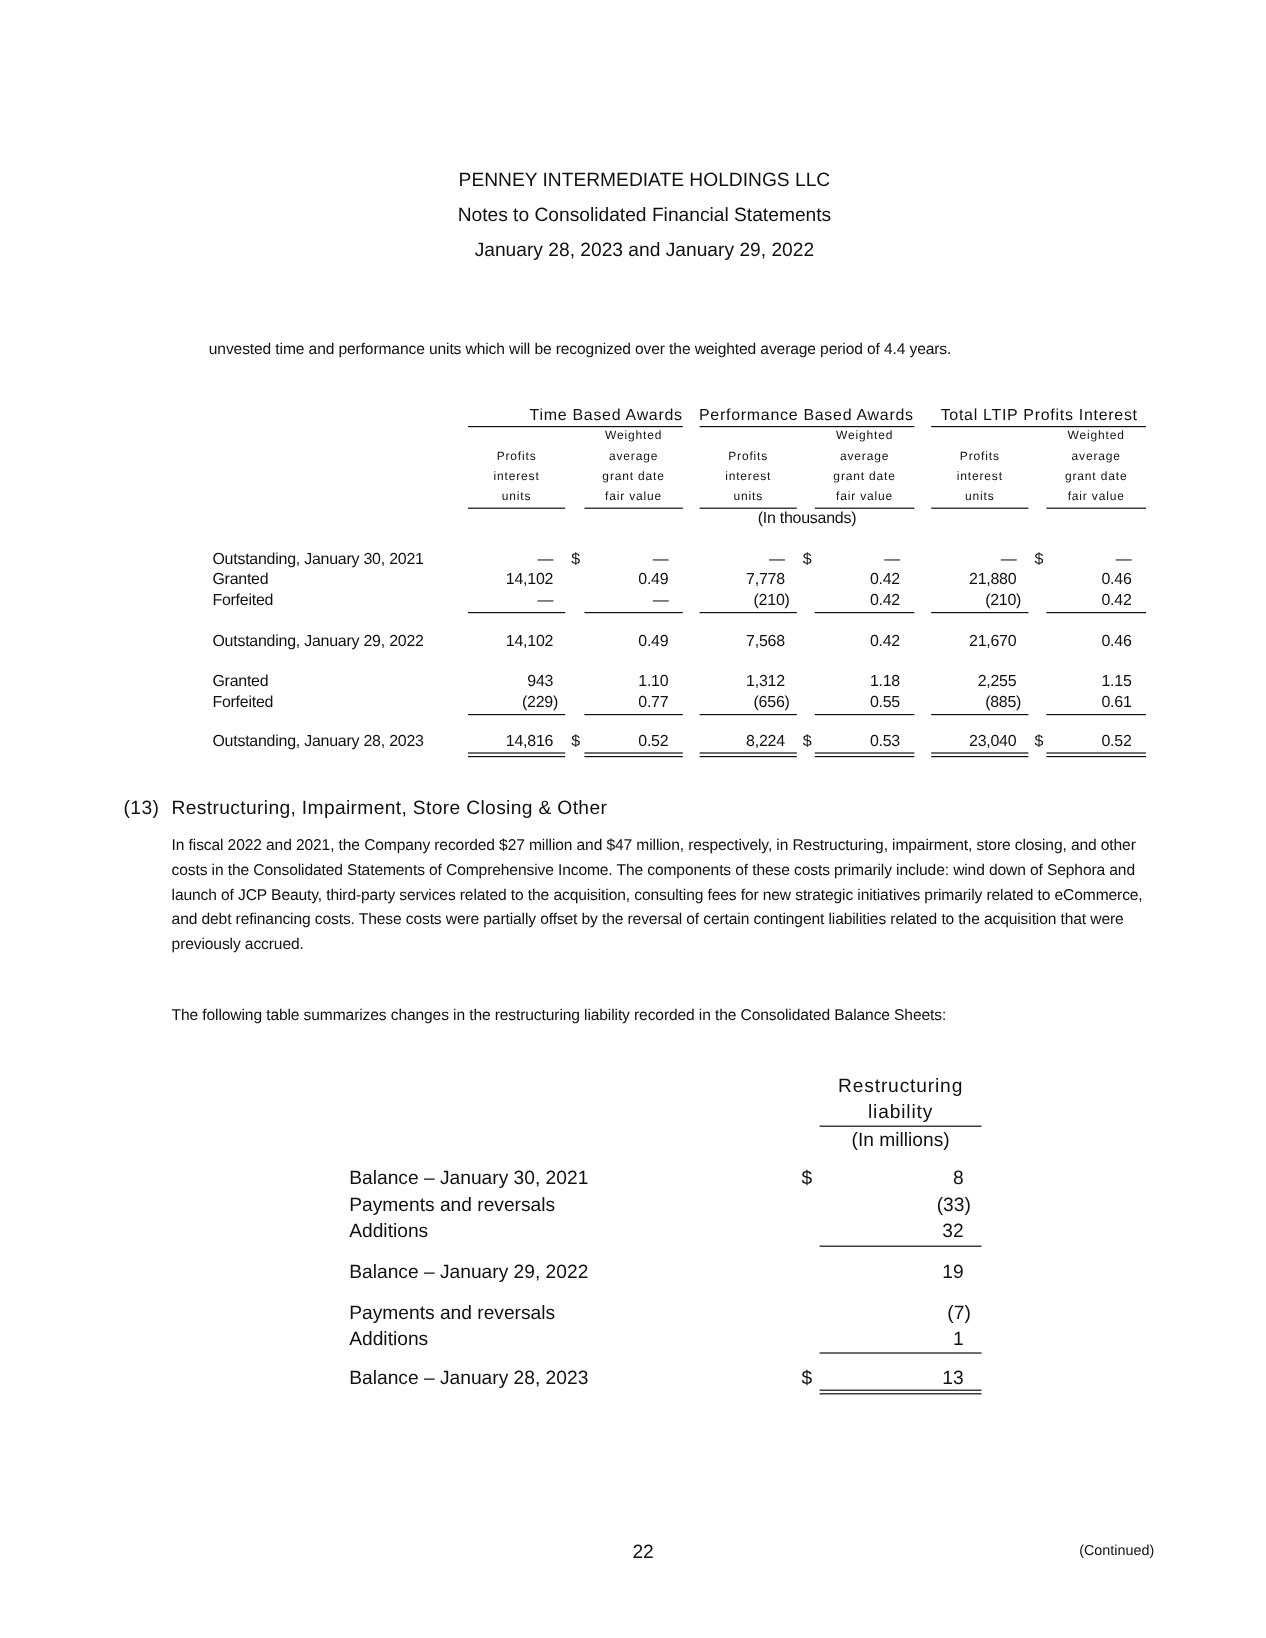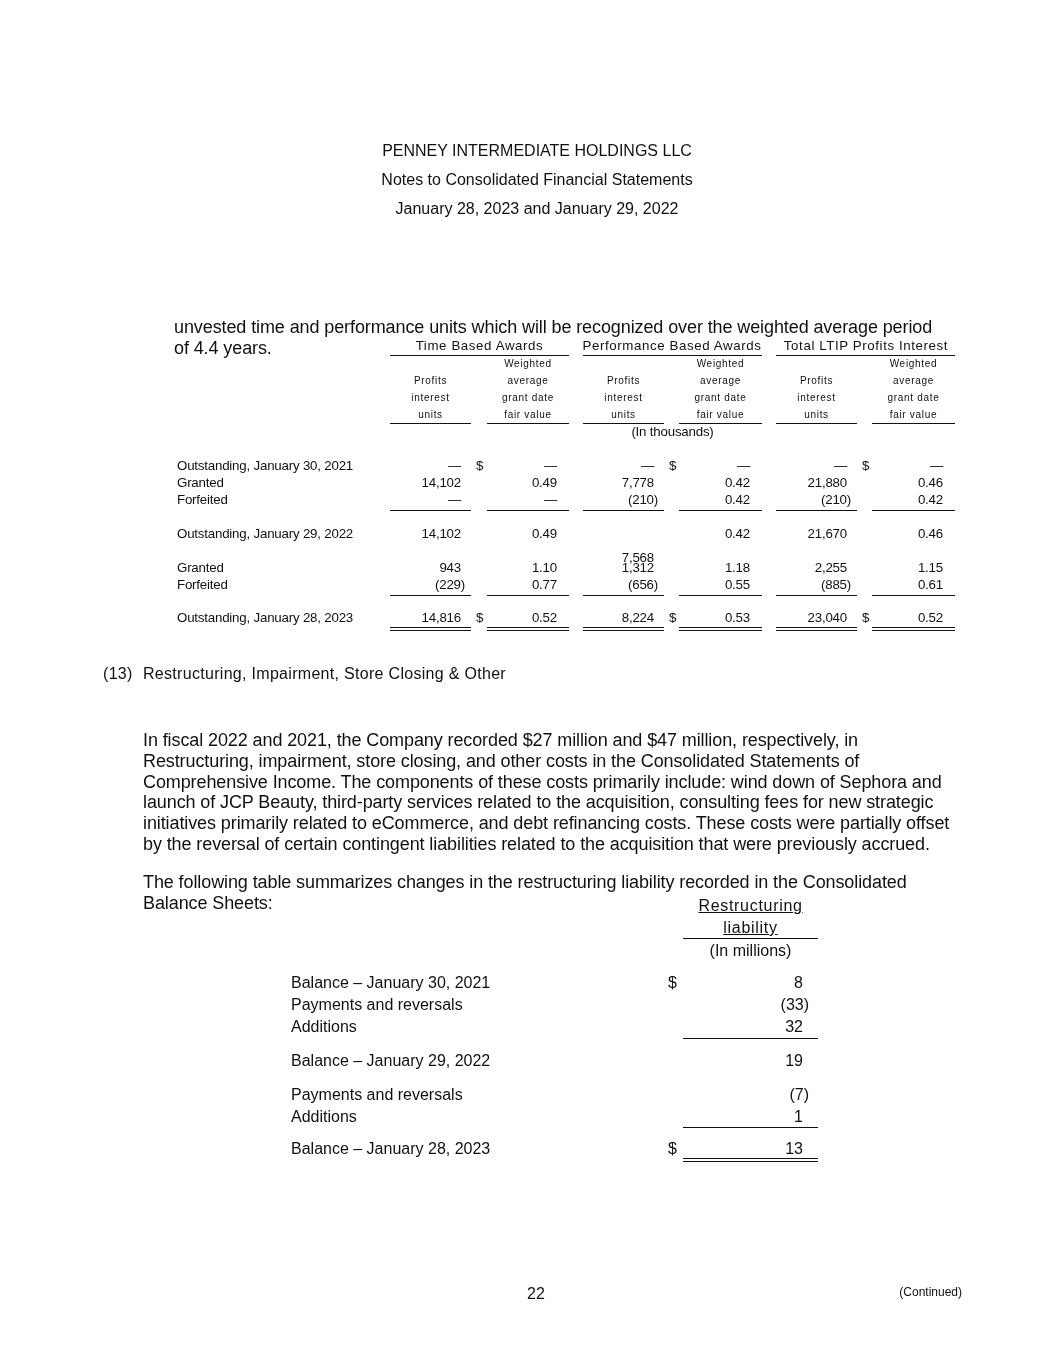--- a/index.html
+++ b/index.html
@@ -2,21 +2,21 @@
 <html><head>
 <meta charset="utf-8">
 <style>
   * { box-sizing: border-box; margin: 0; padding: 0; }
   html, body { width: 1055px; height: 1365px; background: #ffffff; }
   body { position: relative; font-family: "Liberation Sans", sans-serif; color: #111111; overflow: hidden; }
   .abs { position: absolute; white-space: nowrap; text-align: right; }
 
   .hdr { position: absolute; left: 0; width: 1074px; text-align: center; font-size: 16px; }
 
-  .para { position: absolute; font-size: 18px; line-height: 20.8px; white-space: normal; letter-spacing: -0.1px; margin-top: 36px; }
+  .para { position: absolute; font-size: 13px; line-height: 20.8px; white-space: normal; letter-spacing: -0.1px; }
   .t1-label { position: absolute; left: 177px; font-size: 13.3px; white-space: nowrap; letter-spacing: -0.2px; }
   .t1-cell { position: absolute; font-size: 13.3px; text-align: right; white-space: nowrap; letter-spacing: -0.2px; }
   .t1-dollar { position: absolute; font-size: 13.3px; white-space: nowrap; }
   .t1-grp { position: absolute; font-size: 13.3px; text-align: center; white-space: nowrap; letter-spacing: 0.6px; }
   .t1-colhdr { position: absolute; font-size: 10px; text-align: center; line-height: 17px; letter-spacing: 0.7px; white-space: nowrap; }
   .rule { position: absolute; height: 0; border-top: 1.3px solid #111; }
   .drule { position: absolute; height: 4px; border-top: 1.3px solid #111; border-bottom: 1.3px solid #111; }
 
   
   .t2-label { position: absolute; left: 291px; font-size: 16px; white-space: nowrap; }
@@ -31,21 +31,21 @@
 <body>
 
 <div class="hdr" style="top:142px;">PENNEY INTERMEDIATE HOLDINGS LLC</div>
 <div class="hdr" style="top:171px;">Notes to Consolidated Financial Statements</div>
 <div class="hdr" style="top:200px;">January 28, 2023 and January 29, 2022</div>
 
 <div class="para" style="left:174px; top:281px; width:770px;">unvested time and performance units which will be recognized over the weighted average period of 4.4 years.</div>
 
 <div>
 
-  <div class="t1-grp" style="left:390px; width:179px; top:338px;">Time Based Awards</div>
+  <div class="t1-grp" style="left:390px; width:179px; top:338px;text-align:right;">Time Based Awards</div>
   <div class="t1-grp" style="left:571px; width:202px; top:338px;">Performance Based Awards</div>
   <div class="t1-grp" style="left:774px; width:184px; top:338px;">Total LTIP Profits Interest</div>
   <div class="rule" style="left:390px; width:179px; top:355px;"></div>
   <div class="rule" style="left:583px; width:179px; top:355px;"></div>
   <div class="rule" style="left:776px; width:179px; top:355px;"></div>
 
   <div class="t1-colhdr" style="left:390px; width:81px; top:372px;">
     <div>Profits</div>
     <div>interest</div>
     <div>units</div>
@@ -126,21 +126,21 @@
   <div class="rule" style="left:487px; width:82px; top:510px;"></div>
   <div class="rule" style="left:583px; width:81px; top:510px;"></div>
   <div class="rule" style="left:679px; width:83px; top:510px;"></div>
   <div class="rule" style="left:776px; width:81px; top:510px;"></div>
   <div class="rule" style="left:872px; width:83px; top:510px;"></div>
 
   <div>
     <div class="t1-label" style="top:526px;">Outstanding, January 29, 2022</div>
     <div class="t1-cell" style="right:594px; top:526px;">14,102</div>
     <div class="t1-cell" style="right:498px; top:526px;">0.49</div>
-    <div class="t1-cell" style="right:401px; top:526px;margin-top:24px;">7,568</div>
+    <div class="t1-cell" style="right:401px; top:526px;">7,568</div>
     <div class="t1-cell" style="right:305px; top:526px;">0.42</div>
     <div class="t1-cell" style="right:208px; top:526px;">21,670</div>
     <div class="t1-cell" style="right:112px; top:526px;">0.46</div>
   </div>
 
   <div>
     <div class="t1-label" style="top:560px;">Granted</div>
     <div class="t1-cell" style="right:594px; top:560px;">943</div>
     <div class="t1-cell" style="right:498px; top:560px;">1.10</div>
     <div class="t1-cell" style="right:401px; top:560px;">1,312</div>
@@ -189,21 +189,21 @@
 
 <div class="section-heading">
   <span class="section-num">(13)</span><span>Restructuring, Impairment, Store Closing &amp; Other</span>
 </div>
 
 <div class="para" style="left:143px; top:694px; width:815px;">In fiscal 2022 and 2021, the Company recorded $27 million and $47 million, respectively, in Restructuring, impairment, store closing, and other costs in the Consolidated Statements of Comprehensive Income. The components of these costs primarily include: wind down of Sephora and launch of JCP Beauty, third-party services related to the acquisition, consulting fees for new strategic initiatives primarily related to eCommerce, and debt refinancing costs. These costs were partially offset by the reversal of certain contingent liabilities related to the acquisition that were previously accrued.</div>
 
 <div class="para" style="left:143px; top:836px; width:815px;">The following table summarizes changes in the restructuring liability recorded in the Consolidated Balance Sheets:</div>
 
 <div>
-  <div class="t2-hdr" style="top:895px;text-decoration:underline;">
+  <div class="t2-hdr" style="top:895px;">
     <div>Restructuring</div>
     <div>liability</div>
   </div>
   <div class="rule" style="left:683px; width:135px; top:938px;"></div>
   <div class="t2-hdr" style="top:940px; letter-spacing:0;">(In millions)</div>
 
   <div>
     <div class="t2-label" style="top:974px;">Balance – January 30, 2021</div>
     <div class="t2-dollar" style="top:974px;">$</div>
     <div class="t2-val" style="top:974px; right:252px;">8</div>

